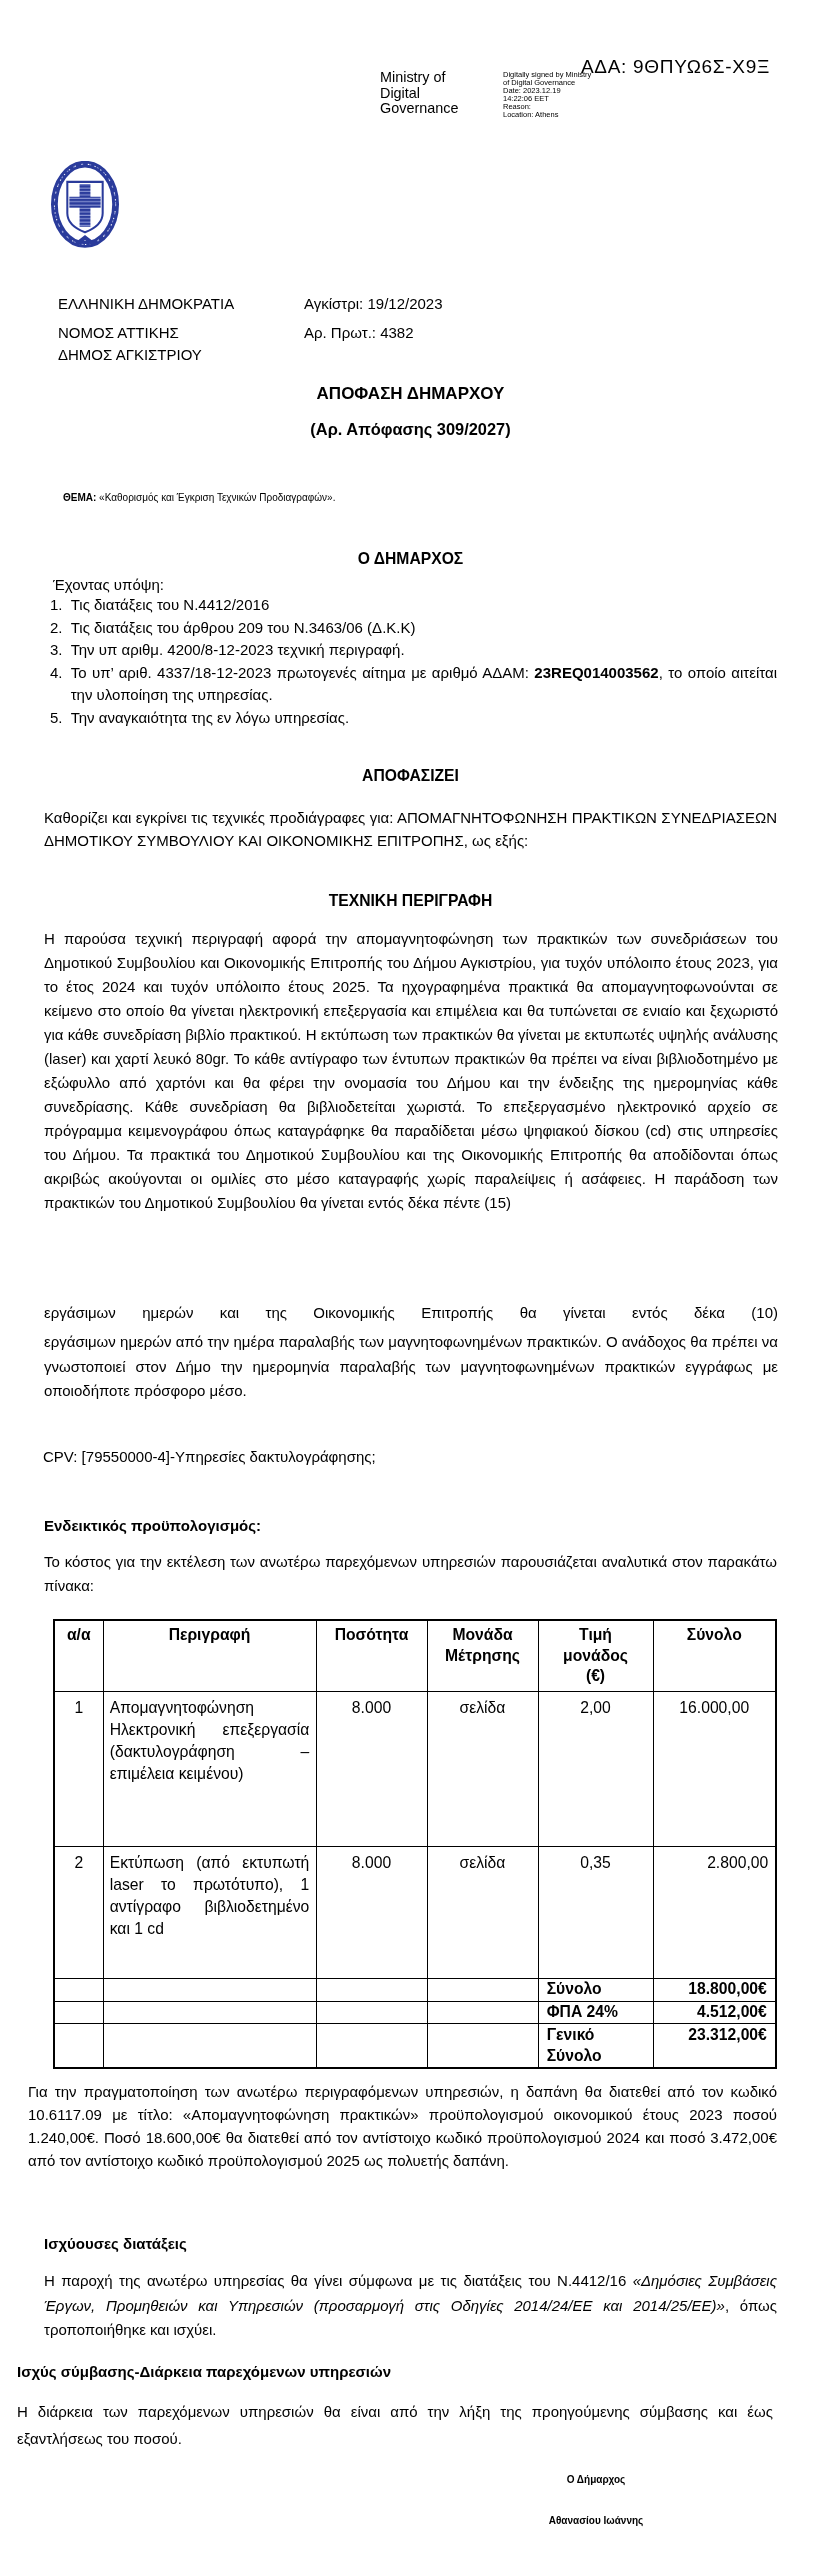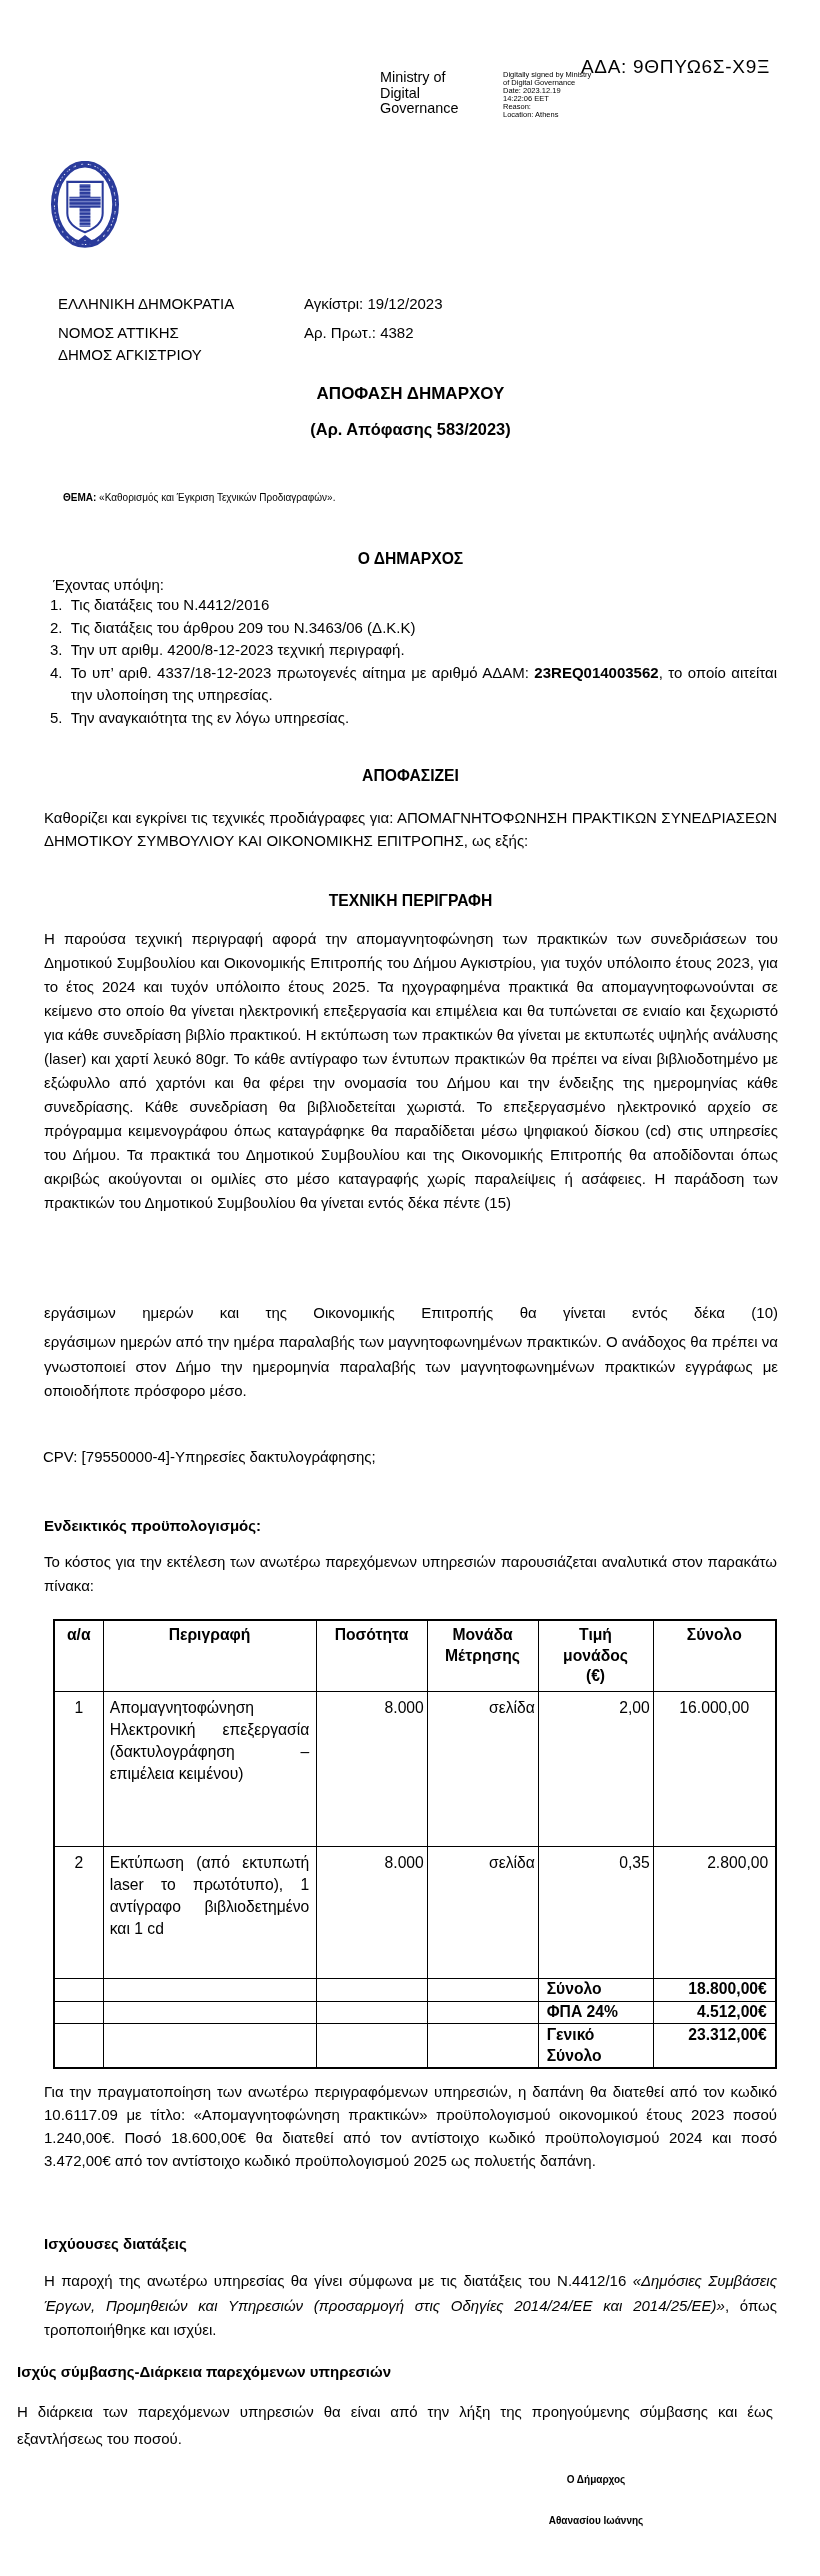--- a/index.html
+++ b/index.html
@@ -43,30 +43,30 @@
   .budget-i{top:1550px;left:44px;right:44px;font-size:15px;line-height:24px;}
 
   table.budget{position:absolute;top:1619px;left:53px;width:722px;
         border-collapse:collapse;table-layout:fixed;font-size:15.7px;}
   table.budget th,table.budget td{border:1.4px solid #000;vertical-align:top;}
   table.budget{border:2.1px solid #000;}
   th.hcell{font-weight:bold;text-align:center;line-height:20.5px;padding:4.1px 2.7px;}
   th.hcell span{display:block;}
   td.c-no{text-align:center;padding:5.5px 2.7px;line-height:22px;}
   td.c-desc{text-align:justify;padding:5.5px 6.2px;line-height:22px;}
-  td.c-mid{text-align:right;padding:5.5px 2.7px;line-height:22px;}
+  td.c-mid{text-align:center;padding:5.5px 2.7px;line-height:22px;}
   td.c-total{text-align:center;padding:5.5px 6.8px;line-height:22px;}
   td.c-total.right{text-align:right;}
   tr.r-head{height:68px;} tr.r-1{height:155px;} tr.r-2{height:132px;}
   tr.r-t1{height:22.6px;} tr.r-t2{height:21px;} tr.r-t3{height:44px;}
   td.t-label{font-weight:bold;padding:0.7px 2.7px 0.7px 8.2px;line-height:20.5px;}
   td.t-label span{display:block;}
   td.t-value{font-weight:bold;text-align:right;padding:0.7px 8.2px 0.7px 2.7px;line-height:20.5px;}
 
-  .funding{top:2080px;left:44px;right:44px;font-size:15px;line-height:23px;}
+  .funding{top:2080px;left:28px;right:44px;font-size:15px;line-height:23px;}
   .legal-h{top:2235px;left:44px;font-size:15px;}
   .legal-p{top:2269px;left:44px;right:44px;font-size:15px;line-height:24.6px;}
   .valid-h{top:2363px;left:17px;font-size:15px;}
   .valid-p{top:2398px;left:17px;right:48px;font-size:15px;line-height:27px;}
   .sig-block{top:2474px;right:119px;width:212px;text-align:center;
              font-size:10px;font-weight:bold;}
   .sig-block .role{margin-bottom:30px;}
 </style>
 </head>
 <body>
@@ -107,21 +107,21 @@
     <div>ΝΟΜΟΣ ΑΤΤΙΚΗΣ</div>
     <div>ΔΗΜΟΣ ΑΓΚΙΣΤΡΙΟΥ</div>
   </div>
 
   <div class="abs refblock">
     <div class="first">Αγκίστρι: 19/12/2023</div>
     <div>Αρ. Πρωτ.: 4382</div>
   </div>
 
   <div class="abs center title bold ul">ΑΠΟΦΑΣΗ ΔΗΜΑΡΧΟΥ</div>
-  <div class="abs center subtitle bold">(Αρ. Απόφασης 583/2023)</div>
+  <div class="abs center subtitle bold">(Αρ. Απόφασης 309/2027)</div>
 
   <div class="abs thema">
     <span class="bold">ΘΕΜΑ:</span><span> «Καθορισμός και Έγκριση Τεχνικών Προδιαγραφών».</span>
   </div>
 
   <div class="abs center mayor-h bold">Ο ΔΗΜΑΡΧΟΣ</div>
   <div class="abs having">Έχοντας υπόψη:</div>
 
   <ol class="abs cons">
     <li>Τις διατάξεις του Ν.4412/2016</li>

